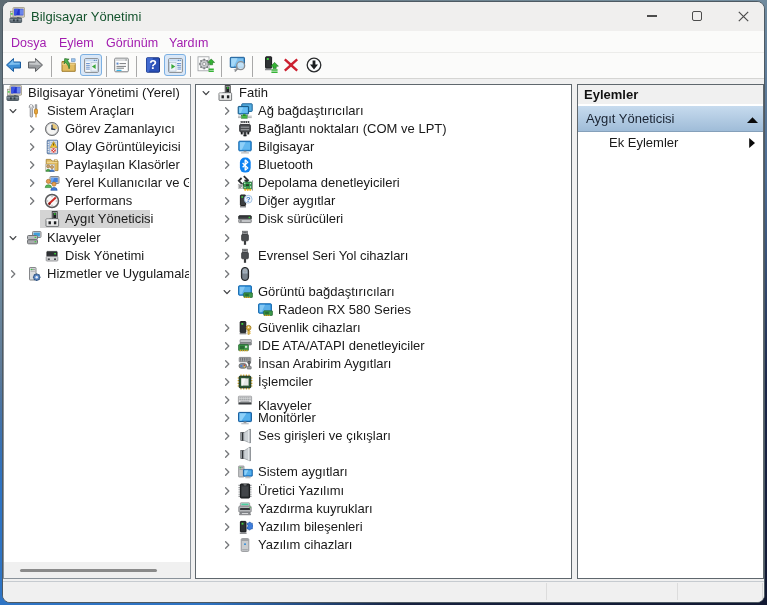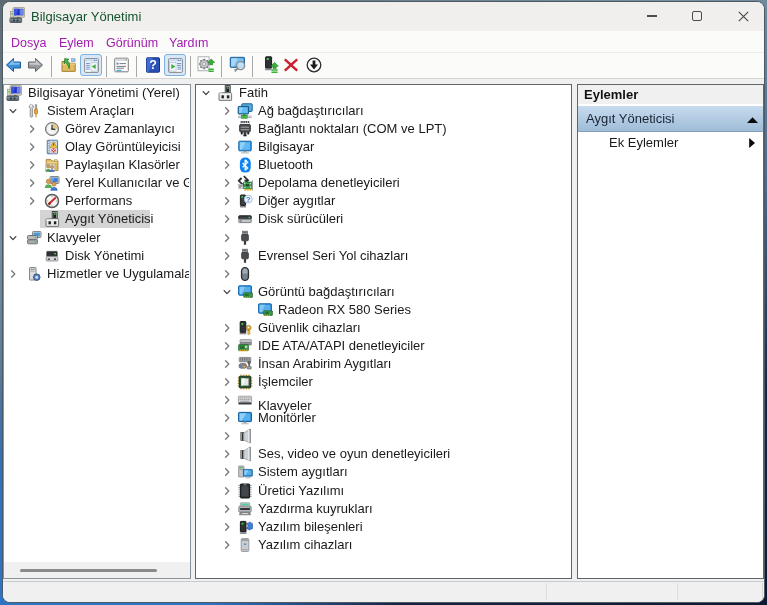--- a/index.html
+++ b/index.html
@@ -555,31 +555,31 @@
       <svg class="ic" style="left:26px;top:346px" width="10" height="10" viewBox="0 0 10 10">
         <path d="M3.6 1.8 L6.8 5 L3.6 8.2" stroke="#76787b" stroke-width="1.3" fill="none" stroke-linecap="round" stroke-linejoin="round"></path>
       </svg>
       <svg class="ic" style="left:41px;top:343px" width="16" height="16" viewBox="0 0 16 16">
 <rect x="3.8" y="4.6" width="3" height="8" fill="#9fa6ac" stroke="#4a4e52" stroke-width="0.7"></rect>
 <rect x="5" y="4.6" width="1" height="8" fill="#2e3134"></rect>
 <path d="M6.8 4.9 L13.2 1 L13.2 15 L6.8 12.3 Z" fill="#cdd2d6" stroke="#8f959a" stroke-width="0.7"></path>
 <path d="M12 2 l0 12.4" stroke="#eef1f3" stroke-width="1.4"></path>
 <path d="M13.2 1 l0 14" stroke="#6a7076" stroke-width="0.8"></path>
 </svg>
+      <div class="txt" style="left:62px;top:342px">Ses girişleri ve çıkışları</div>
       <svg class="ic" style="left:26px;top:364px" width="10" height="10" viewBox="0 0 10 10">
         <path d="M3.6 1.8 L6.8 5 L3.6 8.2" stroke="#76787b" stroke-width="1.3" fill="none" stroke-linecap="round" stroke-linejoin="round"></path>
       </svg>
       <svg class="ic" style="left:41px;top:361px" width="16" height="16" viewBox="0 0 16 16">
 <rect x="3.8" y="4.6" width="3" height="8" fill="#9fa6ac" stroke="#4a4e52" stroke-width="0.7"></rect>
 <rect x="5" y="4.6" width="1" height="8" fill="#2e3134"></rect>
 <path d="M6.8 4.9 L13.2 1 L13.2 15 L6.8 12.3 Z" fill="#cdd2d6" stroke="#8f959a" stroke-width="0.7"></path>
 <path d="M12 2 l0 12.4" stroke="#eef1f3" stroke-width="1.4"></path>
 <path d="M13.2 1 l0 14" stroke="#6a7076" stroke-width="0.8"></path>
 </svg>
-      <div class="txt" style="left:62px;top:360px">Ses, video ve oyun denetleyicileri</div>
       <svg class="ic" style="left:26px;top:382px" width="10" height="10" viewBox="0 0 10 10">
         <path d="M3.6 1.8 L6.8 5 L3.6 8.2" stroke="#76787b" stroke-width="1.3" fill="none" stroke-linecap="round" stroke-linejoin="round"></path>
       </svg>
       <svg class="ic" style="left:41px;top:379px" width="16" height="16" viewBox="0 0 16 16">
 <rect x="1.6" y="2" width="5.4" height="11" rx="0.5" fill="#c3c5c8" stroke="#7f8184" stroke-width="0.7"></rect>
 <rect x="2.6" y="3.2" width="3.4" height="1" fill="#8e9194"></rect>
 <rect x="2.6" y="5" width="3.4" height="0.8" fill="#8e9194"></rect>
 <circle cx="3.2" cy="3.7" r="0.7" fill="#3ed13e"></circle>
 <rect x="6.4" y="5.4" width="9" height="6.8" rx="0.6" fill="#1a7ad0" stroke="#0f5898" stroke-width="0.7"></rect>
 <rect x="7.3" y="6.3" width="7.2" height="5" fill="#55b0ec"></rect>

